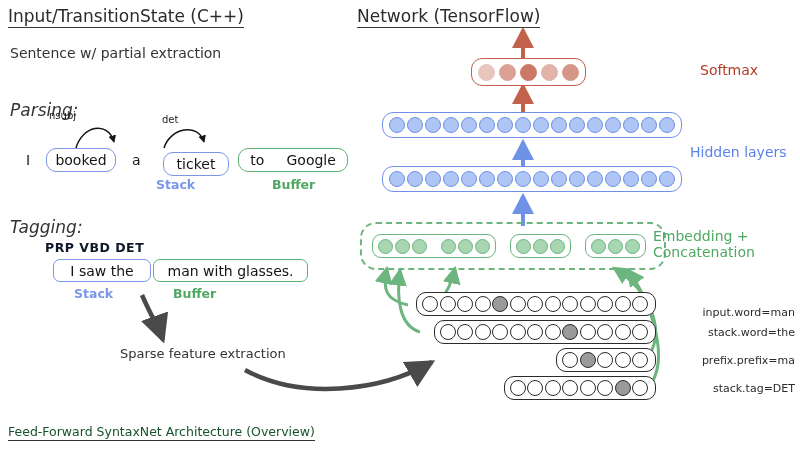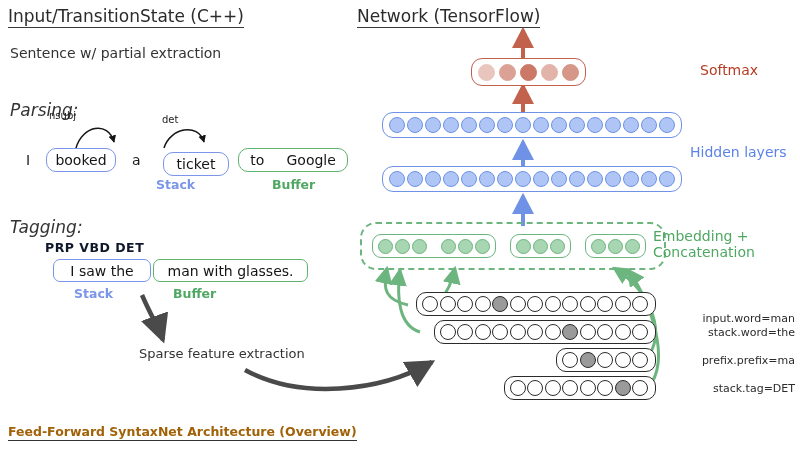--- a/index.html
+++ b/index.html
@@ -16,43 +16,43 @@
 
   
   .heading{
     font-size:17px;color:#2b2b2b;
     border-bottom:1.5px solid #3a3a3a;
     padding-bottom:1px;white-space:nowrap;
   }
   .subhead{font-size:14px;color:#333;white-space:nowrap;}
   .section-italic{font-size:17px;font-style:italic;color:#333;white-space:nowrap;}
   .caption{
-    font-size:12.5px;color:#a16207;
-    border-bottom:1.3px solid #333;padding-bottom:1px;white-space:nowrap;font-weight:bold;
+    font-size:12.5px;color:#14532d;
+    border-bottom:1.3px solid #333;padding-bottom:1px;white-space:nowrap;
   }
 
   
   .plain-token{font-size:14px;color:#1b1b1b;white-space:nowrap;}
   .chip{
     box-sizing:border-box;
     border-radius:10px;
     display:flex;align-items:center;justify-content:center;
     font-size:14px;color:#141414;white-space:nowrap;
     background:#fff;
   }
   .chip.blue{border:1.8px solid #7b96e8;}
   .chip.green{border:1.8px solid #5fb371;}
   .chip.tight{border-radius:7px;}
   .chip .tok{padding:0 5px;}
 
   .lbl-stack{font-size:12.5px;font-weight:bold;color:#7b96e8;white-space:nowrap;}
   .lbl-buffer{font-size:12.5px;font-weight:bold;color:#4fa862;white-space:nowrap;}
   .tagrow{font-size:12.5px;font-weight:bold;color:#0f172a;letter-spacing:.5px;white-space:nowrap;}
   .arclabel{font-size:10px;color:#222;white-space:nowrap;}
-  .sparse-label{font-size:13px;color:#333;white-space:nowrap;margin-left:19px;}
+  .sparse-label{font-size:13px;color:#333;white-space:nowrap;}
   .feat-label{font-size:11px;color:#2b2b2b;white-space:nowrap;text-align:right;}
 
   
   .side-label{font-size:14px;white-space:nowrap;line-height:1.15;}
   .side-softmax{color:#b73b23;}
   .side-hidden{color:#5b82e8;}
   .side-embed{color:#4fa862;}
 
   
   .bar{
@@ -288,19 +288,19 @@
         <div class="node sparse" style="width: 16px; height: 16px;"></div>
         <div class="node sparse" style="width: 16px; height: 16px;"></div>
         <div class="node sparse" style="width: 16px; height: 16px;"></div>
         <div class="node sparse" style="width: 16px; height: 16px;"></div>
         <div class="node sparse" style="width: 16px; height: 16px;"></div>
         <div class="node sparse on" style="width: 16px; height: 16px;"></div>
         <div class="node sparse" style="width: 16px; height: 16px;"></div>
       </div>
     </div>
   <div class="abs" id="sparse-labels" style="left:655px;top:292px;width:140px;height:112px;">
-      <div class="feat-label" style="position: absolute; right: 0px; top: 20px;">input.word=man</div>
+      <div class="feat-label" style="position: absolute; right: 0px; top: 14px;">input.word=man</div>
       <div class="feat-label" style="position: absolute; right: 0px; top: 34px;">stack.word=the</div>
       <div class="feat-label" style="position: absolute; right: 0px; top: 62px;">prefix.prefix=ma</div>
       <div class="feat-label" style="position: absolute; right: 0px; top: 90px;">stack.tag=DET</div>
     </div>
 
 </div>
 
 </body></html>

